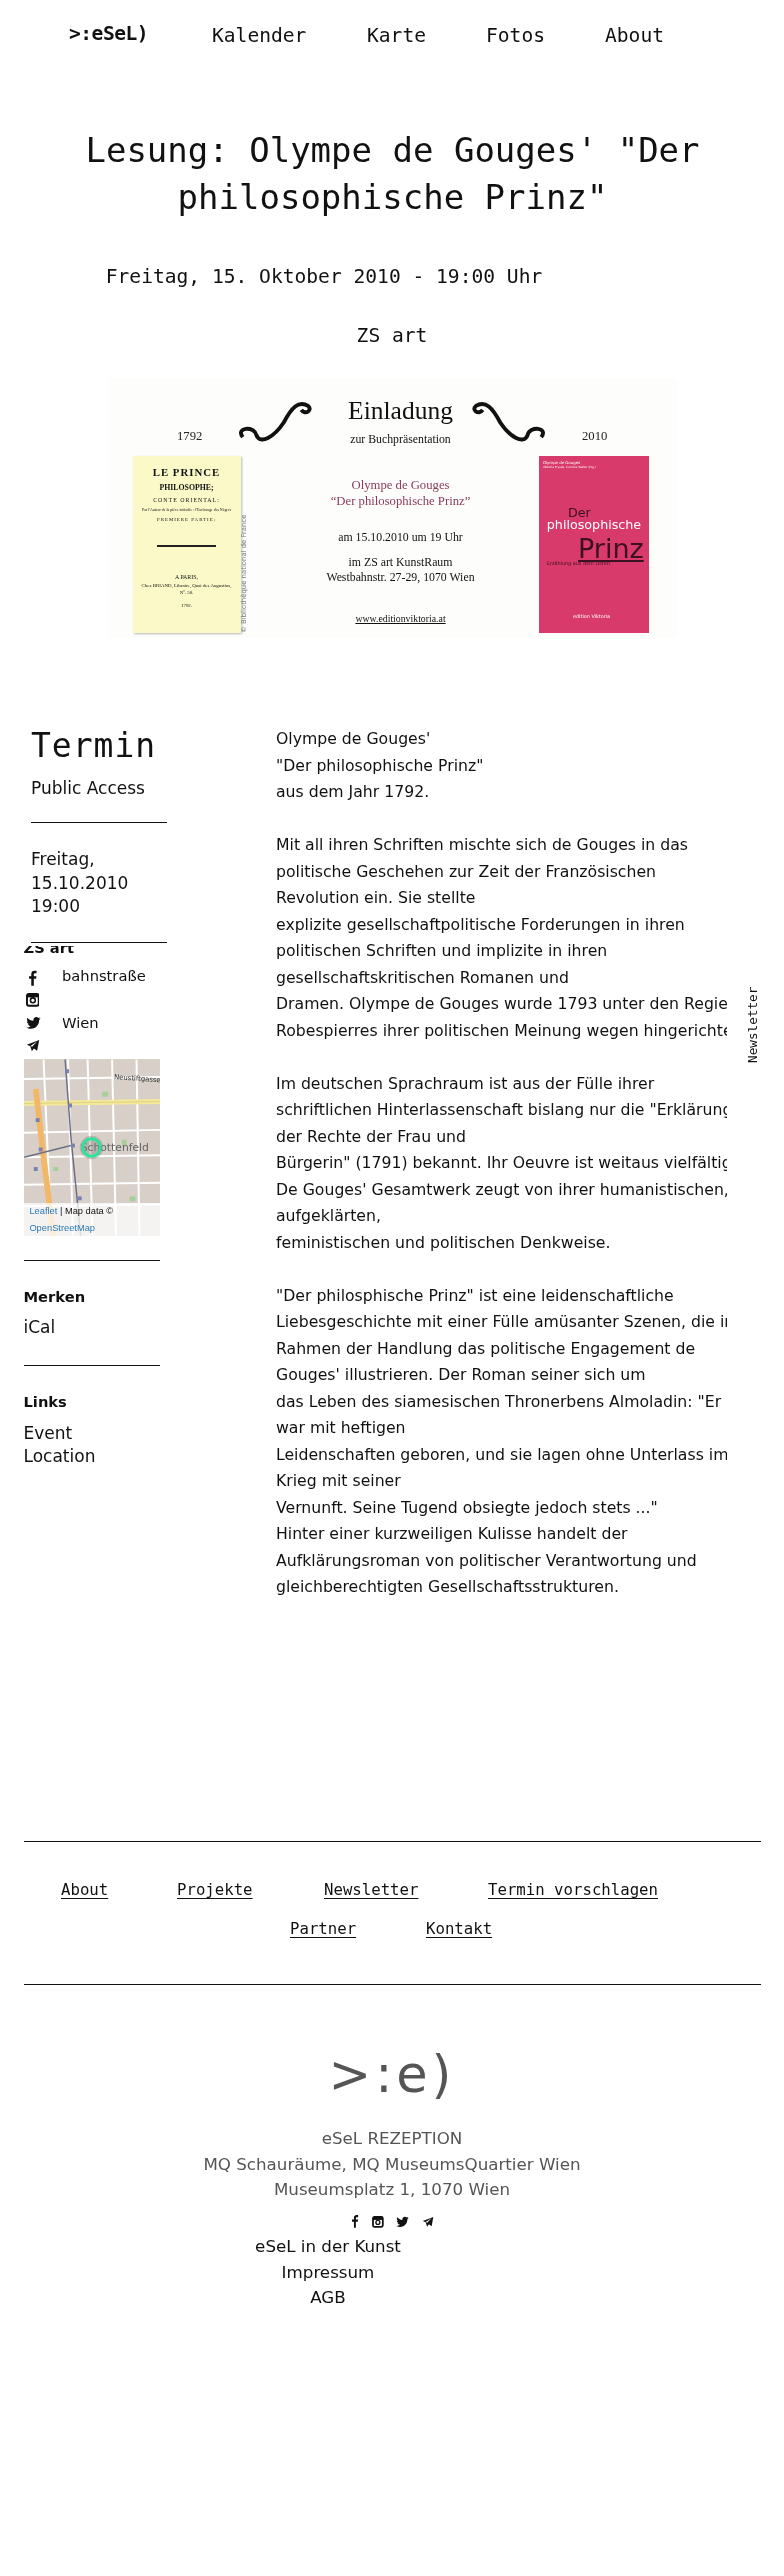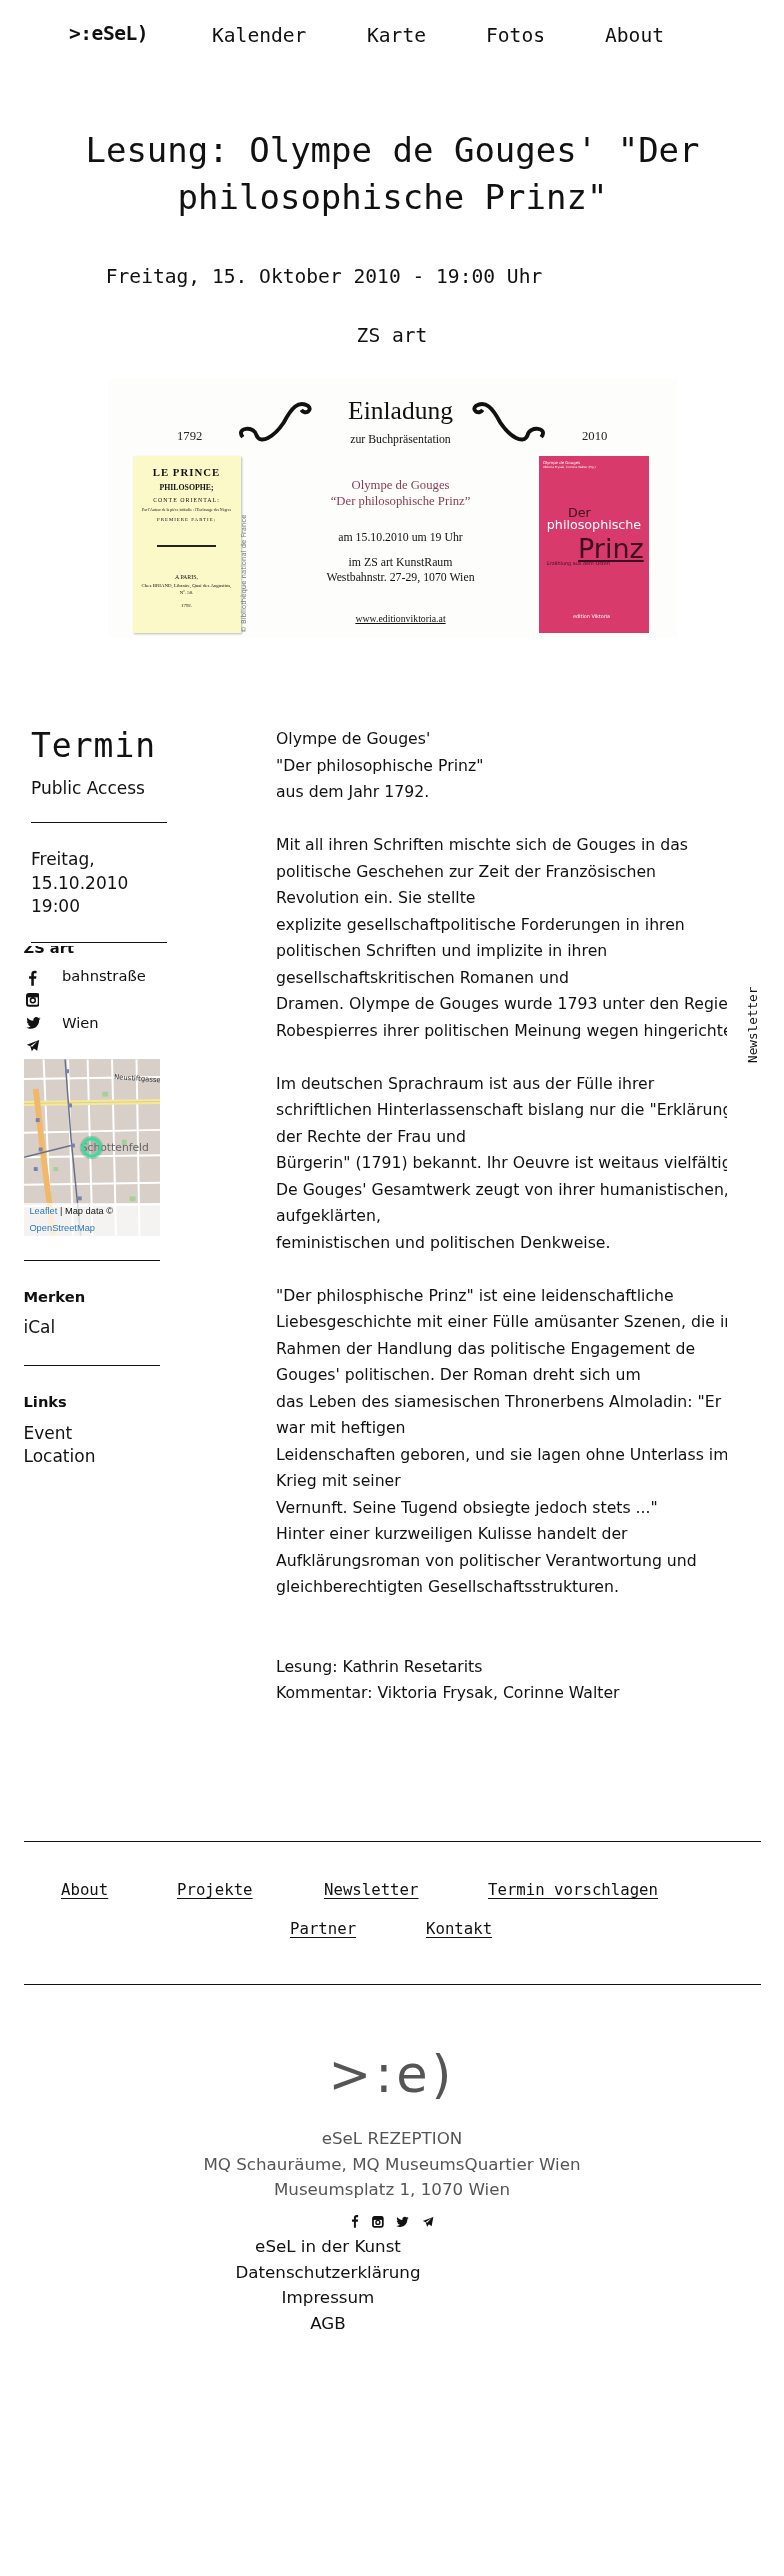--- a/index.html
+++ b/index.html
@@ -223,34 +223,30 @@
     <span>der Rechte der Frau und</span><br>
     <span>Bürgerin" (1791) bekannt. Ihr Oeuvre ist weitaus vielfältiger.</span><br>
     <span>De Gouges' Gesamtwerk zeugt von ihrer humanistischen,</span><br>
     <span>aufgeklärten,</span><br>
     <span>feministischen und politischen Denkweise.</span>
   </p>
   <p>
     <span>"Der philosphische Prinz" ist eine leidenschaftliche</span><br>
     <span>Liebesgeschichte mit einer Fülle amüsanter Szenen, die im</span><br>
     <span>Rahmen der Handlung das politische Engagement de</span><br>
-    <span>Gouges' politischen. Der Roman dreht sich um</span><br>
+    <span>Gouges' illustrieren. Der Roman seiner sich um</span><br>
     <span>das Leben des siamesischen Thronerbens Almoladin: "Er</span><br>
     <span>war mit heftigen</span><br>
     <span>Leidenschaften geboren, und sie lagen ohne Unterlass im</span><br>
     <span>Krieg mit seiner</span><br>
     <span>Vernunft. Seine Tugend obsiegte jedoch stets ..."</span><br>
     <span>Hinter einer kurzweiligen Kulisse handelt der</span><br>
     <span>Aufklärungsroman von politischer Verantwortung und</span><br>
     <span>gleichberechtigten Gesellschaftsstrukturen.</span>
   </p>
-  <p style="margin-top:53px">
-    <span>Lesung: Kathrin Resetarits</span><br>
-    <span>Kommentar: Viktoria Frysak, Corinne Walter</span>
-  </p>
 </main>
 
 <div class="newsletter-tab">
   <span>Newsletter</span>
 </div>
 
 <div class="frule" style="top:1841px"></div>
 <a class="flink" style="left:61px; top:1880px">About</a>
 <a class="flink" style="left:177px; top:1880px">Projekte</a>
 <a class="flink" style="left:324px; top:1880px">Newsletter</a>
@@ -276,17 +272,16 @@
     </svg>
   <svg width="13.7" height="11.8" style="display:inline-block; margin:0 3.9px;" viewBox="0 0 14 12">
       <path d="M13 2c-.5.2-1 .3-1.5.4.5-.3.9-.8 1.1-1.4-.5.3-1 .5-1.6.6C10.5 1.1 9.8.8 9.1.8 7.6.8 6.5 2 6.5 3.4c0 .2 0 .4.1.6C4.4 3.9 2.5 2.9 1.2 1.3c-.2.4-.3.8-.3 1.3 0 .9.5 1.7 1.1 2.2-.4 0-.8-.1-1.2-.3 0 1.3.9 2.3 2.1 2.6-.2.1-.5.1-.7.1H1.7c.3 1 1.3 1.8 2.4 1.8-.9.7-2 1.1-3.2 1.1H.3c1.1.7 2.5 1.1 3.9 1.1 4.8 0 7.4-4 7.4-7.4v-.3c.5-.4.9-.8 1.4-1.4z" fill="#111"></path>
     </svg>
   <svg width="11.8" height="11.8" style="display:inline-block; margin:0 3.9px;" viewBox="0 0 12 12">
       <path d="M11.5 1 .8 5.2l3 1.2L5.2 11l1.8-2.5 2.8 2z M3.8 6.2l6-4.1-4.5 4.8" fill="#111"></path>
     </svg>
 </div>
 <div class="footer-links">
   <a>eSeL in der Kunst</a>
-  <a>Datenschutzerklärung</a>
   <a>Impressum</a>
   <a>AGB</a>
 </div>
 
 
 </body></html>

